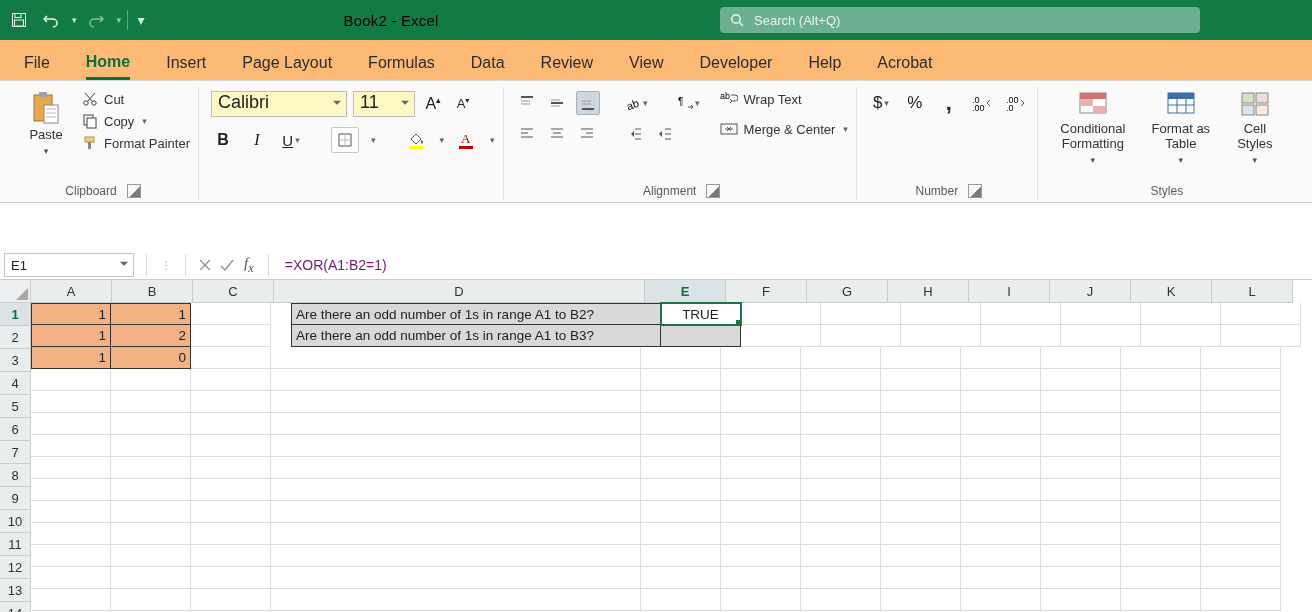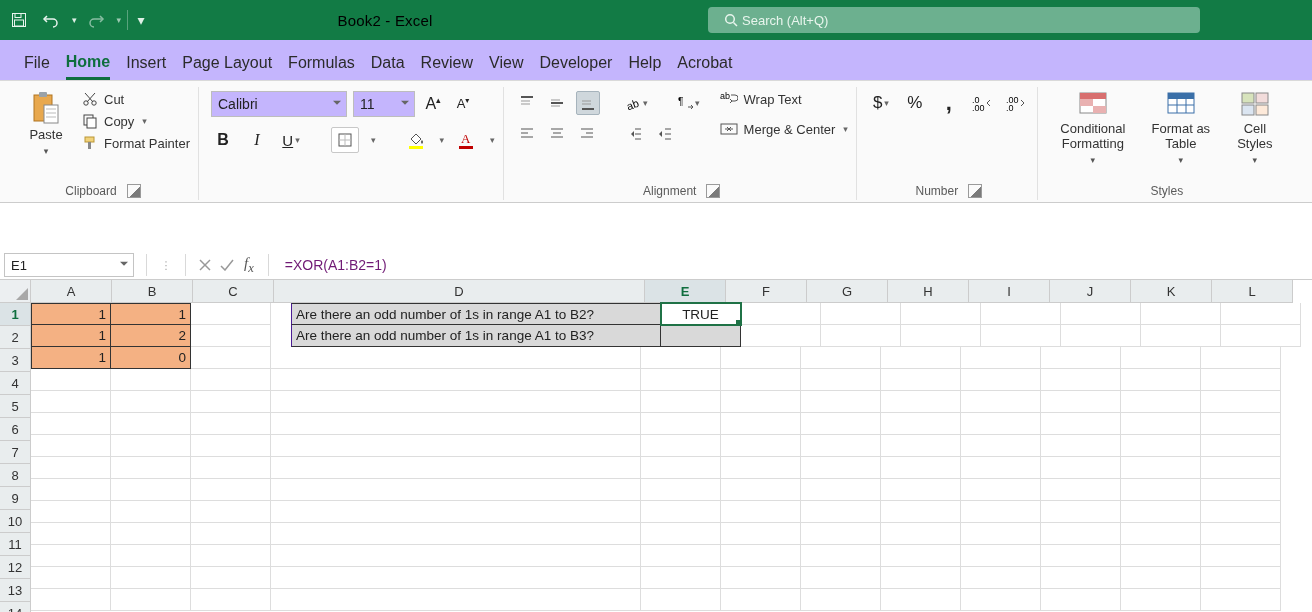--- a/index.html
+++ b/index.html
@@ -26,37 +26,37 @@
   .qat-btn svg { stroke: currentColor; }
   .qat-sep { width: 1px; height: 20px; background: rgba(255,255,255,0.3); }
   .title-center { flex: 1; text-align: center; font-size: 15px; color: #000000; letter-spacing: .2px; }
   .title-gap { width: 80px; }
   .search-box {
     width: 460px; height: 26px;
     background: #6cb08f;
     border-radius: 4px;
     display: flex;
     align-items: center;
-    padding: 0 16px;
+    padding: 0 10px;
     color: #e8f5ed;
-    gap: 4px;
+    gap: 10px;
   }
   .search-box svg { stroke: #e8f5ed; }
   .search-placeholder { font-size: 13px; color: #e8f5ed; }
   .title-right-space { width: 100px; }
 
   
   .ribbon-tabs {
     height: 40px;
     display: flex;
     align-items: flex-end;
-    gap: 16px;
+    gap: 36px;
     padding: 0 24px 0 24px;
     border-bottom: 1px solid #d9d9d9;
-    background: #c4b5fd;
+    background: #fdba74;
   }
   .ribbon-tab { padding: 10px 0 8px 0; font-size: 16px; color: #2b2b2b; cursor: default; }
   .ribbon-tab.active { color: #0f6e3e; padding-bottom: 6px; border-bottom: 3px solid #0f6e3e; font-weight: 600; }
 
   
   .ribbon {
     display: flex;
     background: #fafafa;
     border-bottom: 1px solid #ccc;
     padding: 6px 8px 2px 8px;
@@ -91,22 +91,22 @@
   .mini-item { display: flex; align-items: center; gap: 6px; white-space: nowrap; }
   .mini-item svg { flex: 0 0 auto; }
   .drop-arrow { font-size: 9px; color: #666; margin-left: 2px; }
 
   .icon-btn { width: 24px; height: 24px; display: flex; align-items: center; justify-content: center; }
   .icon-btn.framed { border: 1px solid #c8c8c8; background: #fff; border-radius: 2px; width: 26px; height: 24px; }
 
   .font-row1 { display: flex; align-items: center; gap: 6px; }
   .font-row2 { display: flex; align-items: center; gap: 10px; }
   .font-select {
-    border: 1px solid #bdbdbd; background: #c4b5fd; height: 24px; display: flex; align-items: center;
-    padding: 0 18px 0 6px; position: relative; font-size: 14px;
+    border: 1px solid #bdbdbd; background: #fef9c3; height: 24px; display: flex; 
+    padding: 0 18px 0 6px; position: relative; font-size: 18px;
   }
   .font-select.name { width: 110px; }
   .font-select.size { width: 36px; }
   .font-select::after { content: ""; position: absolute; right: 5px; top: 50%; transform: translateY(-40%); border: 4px solid transparent; border-top-color: #666; }
 
   .align-box { display: flex; flex-direction: column; gap: 8px; }
   .align-row { display: flex; align-items: center; gap: 8px; }
   .align-btn { width: 22px; height: 22px; display: flex; align-items: center; justify-content: center; }
   .align-btn.selected { background: #cfd7dc; border: 1px solid #a6b3bc; border-radius: 2px; }
 

